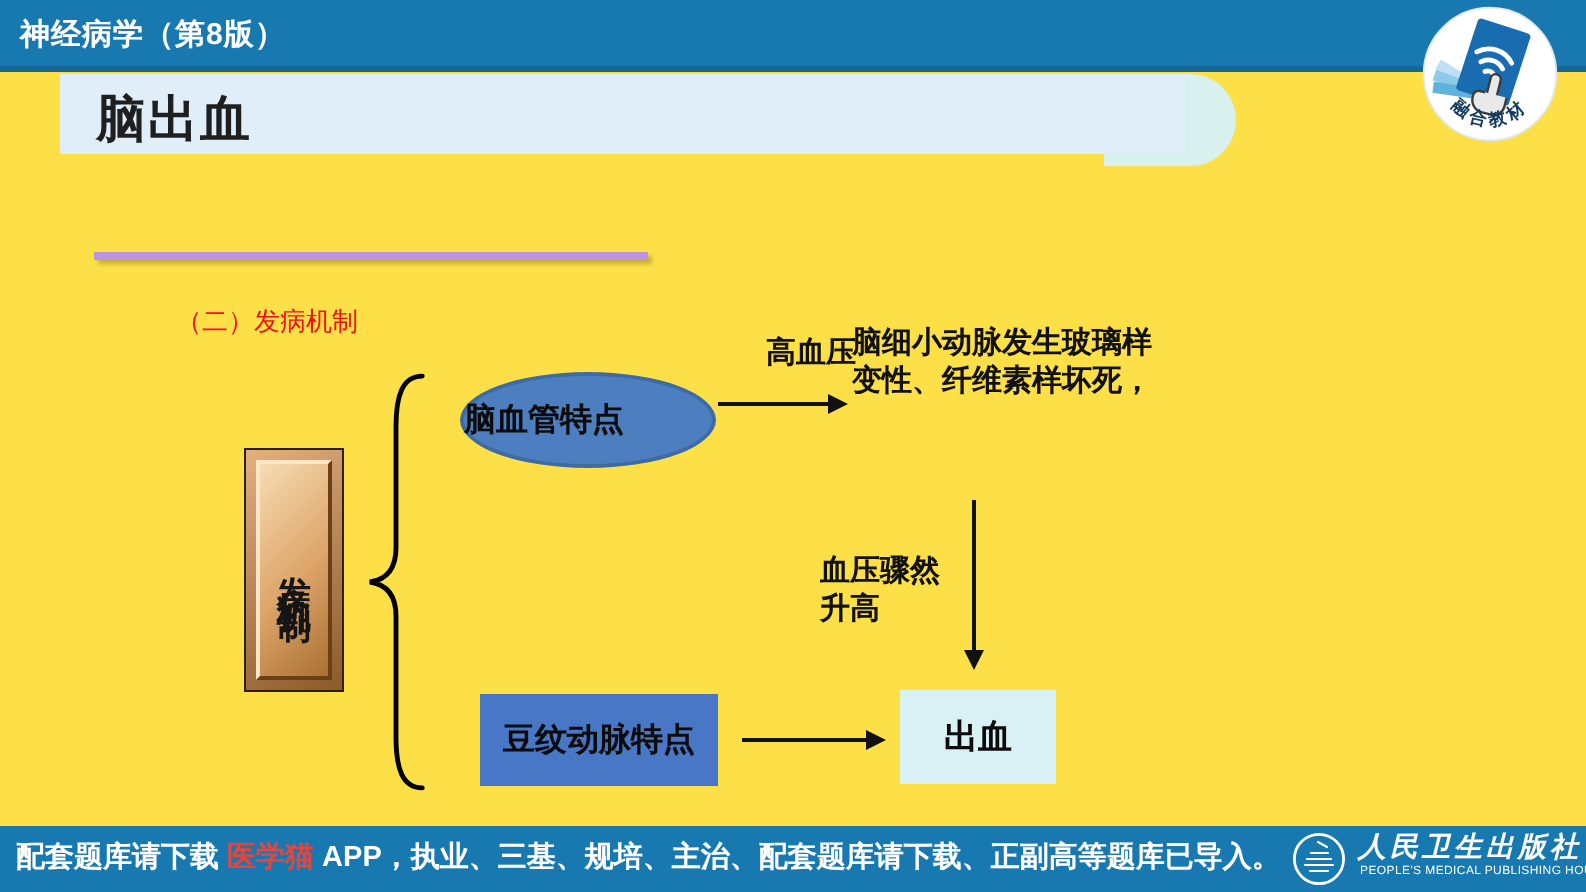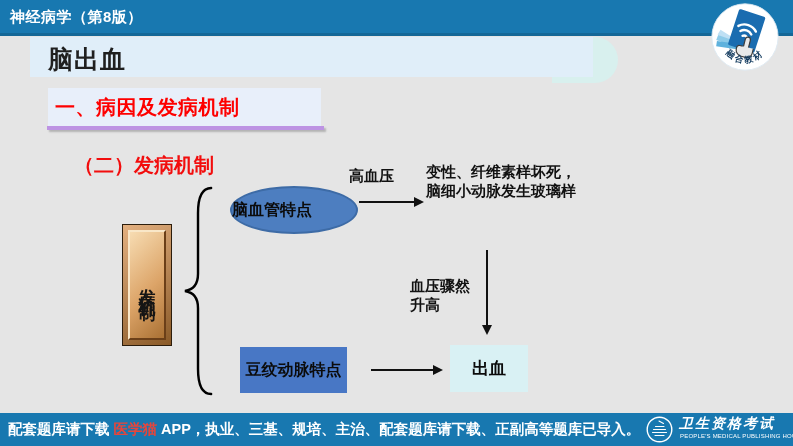--- a/index.html
+++ b/index.html
@@ -1,16 +1,16 @@
 <!DOCTYPE html>
 <html><head>
 <meta charset="utf-8">
 <style>
   html,body{margin:0;padding:0;background:#fff;}
-  #stage{position:relative;width:793px;height:446px;background:#e5e5e5;overflow:hidden;
+  #stage{position:relative;width:793px;height:446px;background:#fde047;overflow:hidden;
          font-family:"Liberation Sans","DejaVu Sans",sans-serif;}
 
   
   .top-bar{position:absolute;left:0;top:0;width:793px;height:36px;background:#1878b0;
            box-shadow:inset 0 -3px 0 rgba(0,0,0,.14);}
   .book-title{position:absolute;left:10px;top:8px;color:#fff;font-size:15px;font-weight:bold;letter-spacing:.5px;}
 
   
   .fusion-badge{position:absolute;left:710px;top:2px;width:70px;height:70px;}
 
@@ -18,57 +18,57 @@
   .title-cap{position:absolute;left:552px;top:37px;width:66px;height:46px;background:#d8f0ee;
              border-radius:0 23px 23px 0;}
   .title-bar{position:absolute;left:30px;top:37px;width:563px;height:40px;background:#e0eef9;}
   .slide-title{position:absolute;left:18px;top:6px;font-size:25px;font-weight:bold;color:#1f1f1f;letter-spacing:1px;}
 
   .section-bar{position:absolute;left:48px;top:88px;width:273px;height:38px;background:#e8effa;}
   .section-heading{position:absolute;left:7px;top:6px;font-size:20px;font-weight:bold;color:#fe0000;letter-spacing:.5px;}
   .heading-underline{position:absolute;left:47px;top:126px;width:277px;height:4px;background:#bd93e3;
                      box-shadow:2px 2px 2px rgba(0,0,0,.22);}
 
-  .subsection{position:absolute;left:74px;top:152px;font-size:20px;font-weight:700;color:#f20d0d;}
+  .subsection{position:absolute;left:88px;top:152px;font-size:13px;font-weight:400;color:#f20d0d;}
 
   
   .mech-box{position:absolute;left:122px;top:224px;width:50px;height:122px;box-sizing:border-box;
             background:linear-gradient(145deg,#e3b080,#8a5a28);border:1px solid #2c1d0c;padding:5px;}
   .mech-inner{width:100%;height:100%;box-sizing:border-box;display:flex;align-items:center;justify-content:center;
             background:linear-gradient(135deg,#f7dcb2 0%,#dca468 55%,#aa7134 100%);
             border-top:2px solid #f9e7c8;border-left:2px solid #f9e7c8;
             border-right:2px solid #6b3f18;border-bottom:2px solid #6b3f18;}
   .mech-label{writing-mode:vertical-rl;text-orientation:upright;font-size:17px;font-weight:600;color:#151515;letter-spacing:5px;}
 
   .brace{position:absolute;left:179px;top:185px;}
 
   .vessel{position:absolute;left:230px;top:186px;width:128px;height:48px;box-sizing:border-box;
           background:#4d7ec0;border:2px solid #3d6ba6;border-radius:50%;
           display:flex;align-items:center;justify-content:flex-start;}
   .node-label{font-size:16px;font-weight:600;color:#0b0b0b;}
 
-  .hbp-label{position:absolute;left:349px;top:167px;font-size:15px;font-weight:600;color:#111;text-align:right;}
+  .hbp-label{position:absolute;left:383px;top:167px;font-size:15px;font-weight:600;color:#111;text-align:right;}
 
   .arrow-h{position:absolute;height:2px;background:#111;}
   .arrow-h::after{content:"";position:absolute;right:-9px;top:-4px;width:0;height:0;
                   border-left:10px solid #111;border-top:5px solid transparent;border-bottom:5px solid transparent;}
   #arrow-hbp{left:359px;top:201px;width:56px;}
   #arrow-lent{left:371px;top:369px;width:63px;}
 
   .pathology{position:absolute;left:426px;top:162px;font-size:15px;font-weight:600;color:#111;line-height:19px;}
 
   .arrow-v{position:absolute;width:2px;background:#111;}
   .arrow-v::after{content:"";position:absolute;bottom:-9px;left:-4px;width:0;height:0;
                   border-top:10px solid #111;border-left:5px solid transparent;border-right:5px solid transparent;}
   #arrow-bp{left:486px;top:250px;height:76px;}
 
   .bp-surge{position:absolute;left:410px;top:276px;width:74px;text-align:left;
             font-size:15px;font-weight:600;color:#111;line-height:19px;}
 
-  .lent-box{position:absolute;left:240px;top:347px;width:107px;height:46px;background:#4877c5;
+  .lent-box{position:absolute;left:240px;top:347px;width:119px;height:46px;background:#4877c5;
             display:flex;align-items:center;justify-content:center;}
   .hem-box{position:absolute;left:450px;top:345px;width:78px;height:47px;background:#d9f1f4;
            display:flex;align-items:center;justify-content:center;}
   .hem-label{font-size:17px;font-weight:700;color:#0b0b0b;}
 
   
   .footer{position:absolute;left:0;top:413px;width:793px;height:33px;background:#1878b0;color:#fff;}
   .promo{position:absolute;left:8px;top:0;line-height:33px;font-size:14.5px;font-weight:600;white-space:nowrap;}
   .promo .hl{color:#e8453a;}
   .pub-logo{position:absolute;left:646px;top:3px;}
@@ -106,23 +106,20 @@
     <text font-size="9.5" font-weight="bold" fill="#123a5e" letter-spacing="2.5">
       <textPath href="#fusion-arc" startOffset="50%" text-anchor="middle">融合教材</textPath>
     </text>
   </svg>
 
   <div class="title-cap"></div>
   <div class="title-bar">
     <div class="slide-title">脑出血</div>
   </div>
 
-  <div class="section-bar">
-    <div class="section-heading">一、病因及发病机制</div>
-  </div>
   <div class="heading-underline"></div>
 
   <div class="subsection">（二）发病机制</div>
 
   <div class="mech-box">
     <div class="mech-inner">
       <div class="mech-label">发病机制</div>
     </div>
   </div>
 
@@ -131,22 +128,22 @@
   </svg>
 
   <div class="vessel">
     <div class="node-label">脑血管特点</div>
   </div>
 
   <div class="hbp-label">高血压</div>
   <div class="arrow-h" id="arrow-hbp"></div>
 
   <div class="pathology">
+    <div>脑细小动脉发生玻璃样</div>
     <div>变性、纤维素样坏死，</div>
-    <div>脑细小动脉发生玻璃样</div>
   </div>
 
   <div class="arrow-v" id="arrow-bp"></div>
   <div class="bp-surge">
     <div>血压骤然</div>
     <div>升高</div>
   </div>
 
   <div class="lent-box">
     <div class="node-label">豆纹动脉特点</div>
@@ -163,17 +160,17 @@
     <svg class="pub-logo" width="27" height="27" viewBox="0 0 27 27">
       <circle cx="13.5" cy="13.5" r="12.3" fill="none" stroke="#ffffff" stroke-width="1.4"></circle>
       <g stroke="#ffffff" stroke-width="1.1" fill="none" stroke-linecap="round">
         <path d="M13 5 l4.5 2.5"></path>
         <path d="M9.5 10.5 h8.5"></path>
         <path d="M7.5 13.5 h12"></path>
         <path d="M6.5 16.5 h14"></path>
         <path d="M9 19.5 h9"></path>
       </g>
     </svg>
-    <div class="pub-cn">卫生资格考试</div>
+    <div class="pub-cn">人民卫生出版社</div>
     <div class="pub-en">PEOPLE'S MEDICAL PUBLISHING HOUSE</div>
   </div>
 
 </div>
 
 </body></html>

